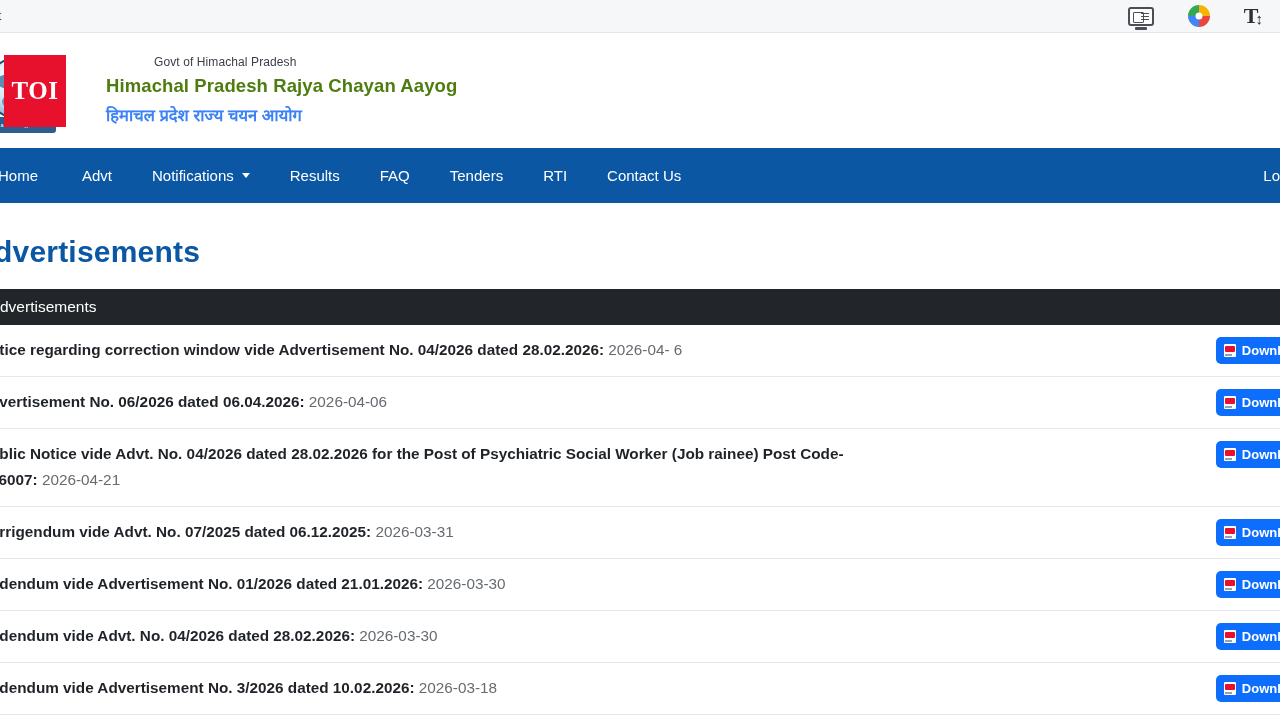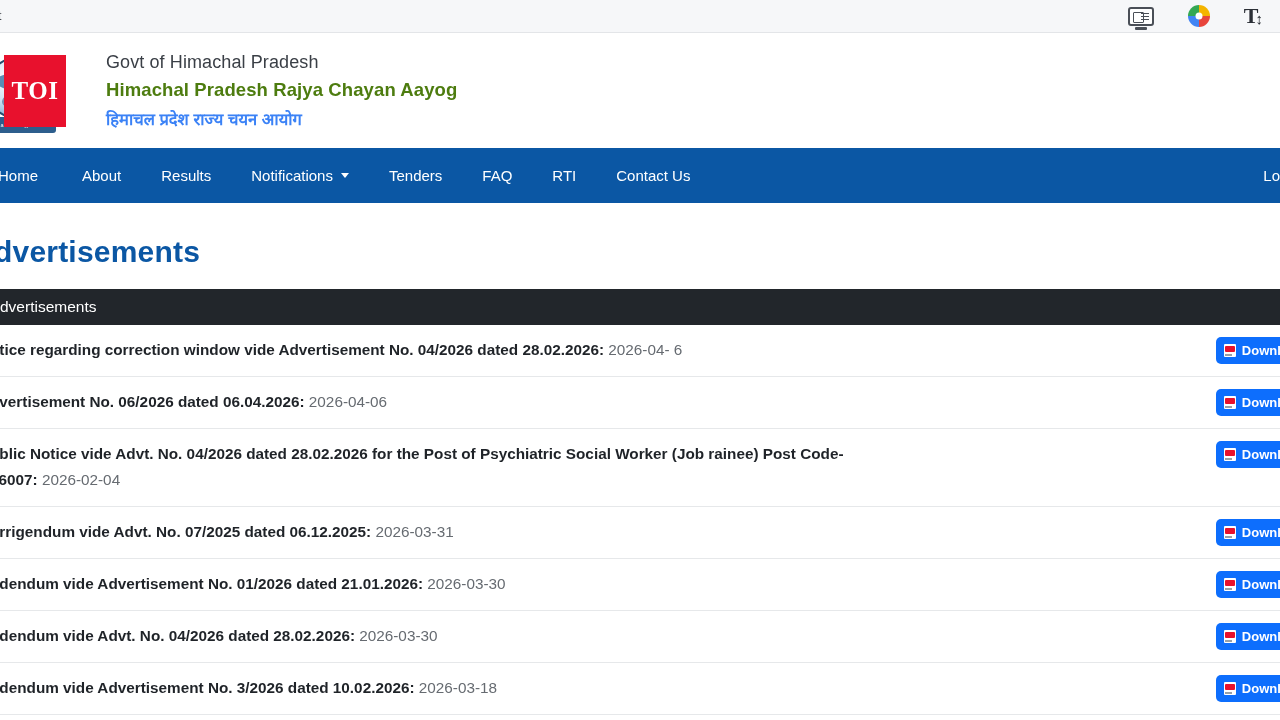--- a/index.html
+++ b/index.html
@@ -178,24 +178,25 @@
   .toi-text {
     color: #ffffff;
     font-family: "Liberation Serif", serif;
     font-weight: 700;
     font-size: 25px;
     letter-spacing: .5px;
   }
 
   .brand-text { margin-left: 36px; }
   .brand-line1 {
-    font-size: 18px;
+    font-size: 12px;
     color: #3a3f46;
     margin-bottom: 6px;
     letter-spacing: .1px;
+    margin-left: 48px;
   }
   .brand-line2 {
     font-size: 18.5px;
     color: #4d7c0f;
     font-weight: 700;
     margin-bottom: 6px;
     letter-spacing: .1px;
   }
   .brand-line3 {
     font-size: 16.5px;
@@ -360,34 +361,34 @@
     <div class="brand-line2">Himachal Pradesh Rajya Chayan Aayog</div>
     <div class="brand-line3">हिमाचल प्रदेश राज्य चयन आयोग</div>
   </div>
 </div>
 
 <div class="nav">
   <div class="nav-item">
       <span>Home</span>
     </div>
   <div class="nav-item">
-      <span>About</span>
-    </div>
-  <div class="nav-item">
-      <span>Results</span>
+      <span>Advt</span>
     </div>
   <div class="nav-item">
     <span>Notifications</span>
     <span class="nav-caret"></span>
   </div>
   <div class="nav-item">
+      <span>Results</span>
+    </div>
+  <div class="nav-item">
+      <span>FAQ</span>
+    </div>
+  <div class="nav-item">
       <span>Tenders</span>
-    </div>
-  <div class="nav-item">
-      <span>FAQ</span>
     </div>
   <div class="nav-item">
       <span>RTI</span>
     </div>
   <div class="nav-item">
       <span>Contact Us</span>
     </div>
   <div class="nav-right">
     <div class="nav-item">
         <span>Lo</span>
@@ -421,21 +422,21 @@
       </div>
       <button class="dl-btn">
         <span class="pdf-icon"></span>
         <span>Downloa</span>
       </button>
     </div>
 
     <div class="row">
       <div class="row-text">
         <b>ublic Notice vide Advt. No. 04/2026 dated 28.02.2026 for the Post of Psychiatric Social Worker (Job rainee) Post Code-26007:</b>
-        <span>2026-02-04</span>
+        <span>2026-04-21</span>
       </div>
       <button class="dl-btn">
         <span class="pdf-icon"></span>
         <span>Downloa</span>
       </button>
     </div>
 
     <div class="row">
       <div class="row-text">
         <b>orrigendum vide Advt. No. 07/2025 dated 06.12.2025:</b>

